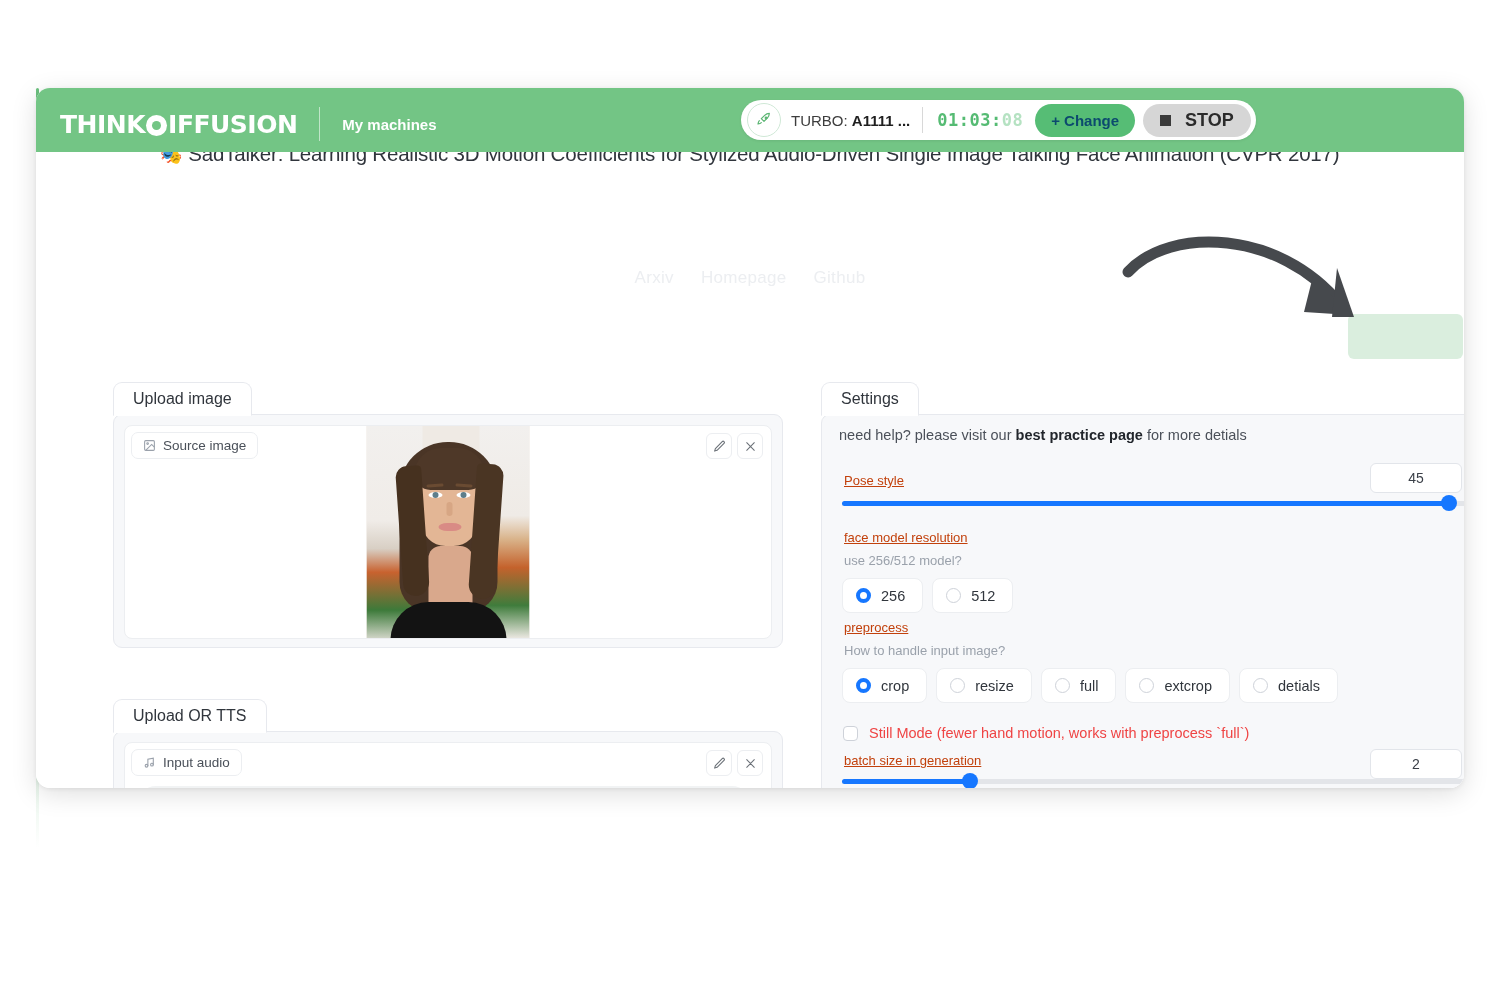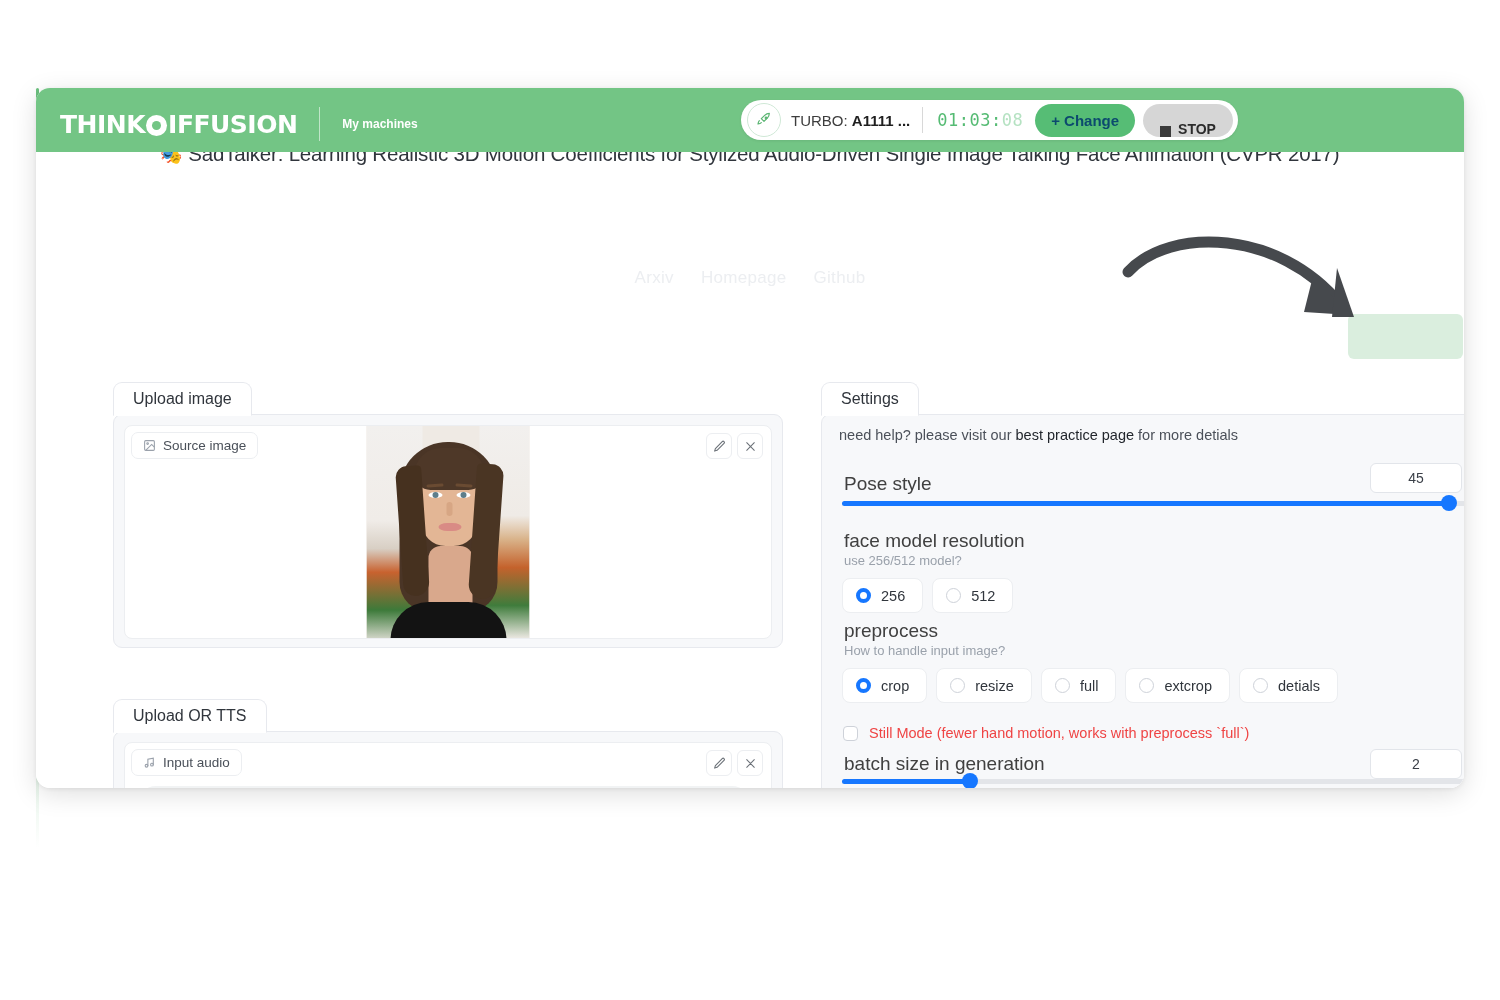--- a/index.html
+++ b/index.html
@@ -88,21 +88,21 @@
     background: #73c585;
   }
   .brand-sep {
     width: 1px;
     height: 34px;
     background: rgba(255,255,255,0.55);
     margin: 0 22px;
   }
   .brand-sub {
     color: #ffffff;
-    font-size: 12px;
+    font-size: 15px;
     font-weight: 700;
     text-align: center;
   }
 
   .machine-pill {
     position: absolute;
     left: 705px;
     top: 12px;
     height: 40px;
     background: #ffffff;
@@ -133,21 +133,21 @@
   }
   .machine-name b { font-weight: 700; color: #1f1f1f; text-align: center; }
   .pill-sep {
     width: 1px; height: 26px;
     background: #d8d8d8;
     margin-right: 14px;
   }
   .timer {
     font-family: "DejaVu Sans Mono", monospace;
     font-size: 17px;
-    font-weight: 400;
+    font-weight: 700;
     color: #55bb73;
     letter-spacing: 0.5px;
     margin-right: 12px;
     white-space: nowrap;
   }
   .timer .sec { color: #b5e2c2; }
 
   .btn-change {
     background: #56bd75;
     color: #0c4a6e;
@@ -164,25 +164,25 @@
     margin-right: 8px;
     white-space: nowrap;
   }
   .btn-stop {
     background: #d6d6d6;
     color: #2b2b2b;
     border: none;
     border-radius: 17px;
     height: 33px;
     padding: 0 17px;
-    font-size: 14px;
+    font-size: 18px;
     font-weight: 700;
     display: flex;
-    align-items: flex-end;
-    gap: 7px;
+    align-items: center;
+    gap: 14px;
     cursor: pointer;
     white-space: nowrap;
   }
   .stop-square {
     width: 11px; height: 11px;
     background: #3a3a3a;
     display: inline-block;
   }
 
   
@@ -381,25 +381,26 @@
   }
 
   
   .help-text {
     position: absolute;
     left: 17px;
     top: 12px;
     font-size: 14.5px;
     color: #4b5059;
   }
-  .help-text b { color: #22262c; font-weight: 400; }
+  .help-text b { color: #22262c; font-weight: 700; }
 
   .field-label {
-    font-size: 19px;
-    color: #404040;
+    font-size: 13px;
+    color: #c2410c;
+    text-decoration: underline;
   }
   .field-sub {
     font-size: 13px;
     color: #9aa1ab;
   }
 
   .slider-row-label { position: absolute; left: 22px; }
   .num-box {
     position: absolute;
     width: 90px;

